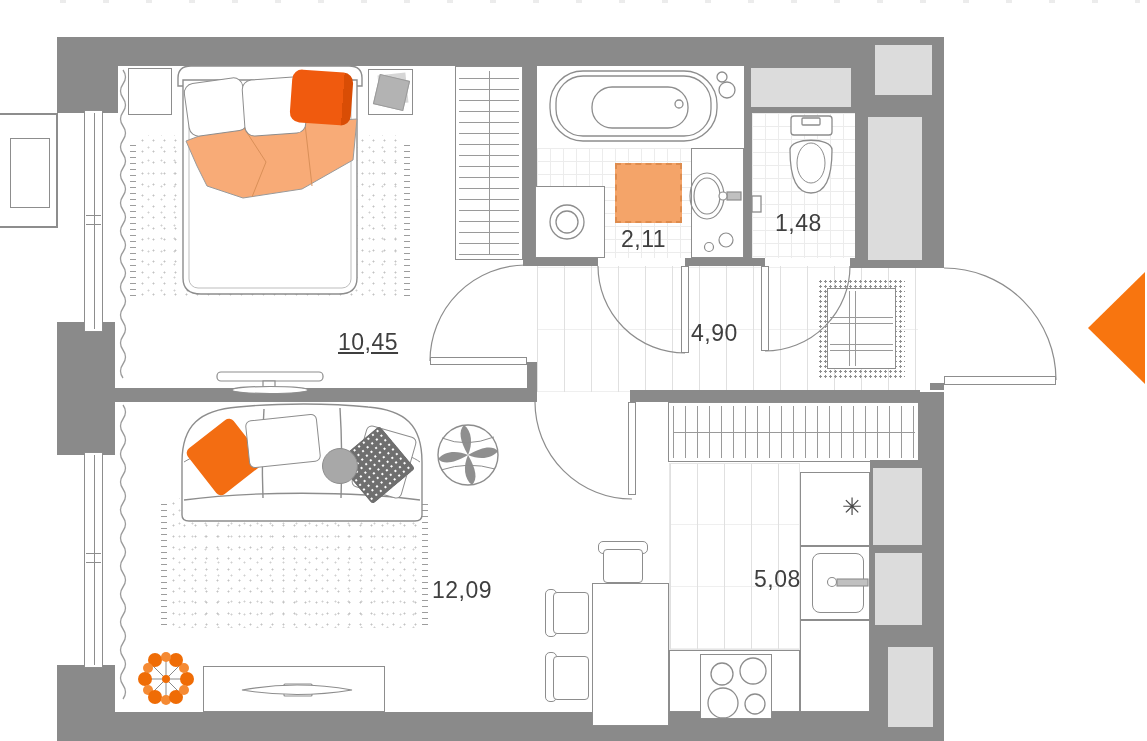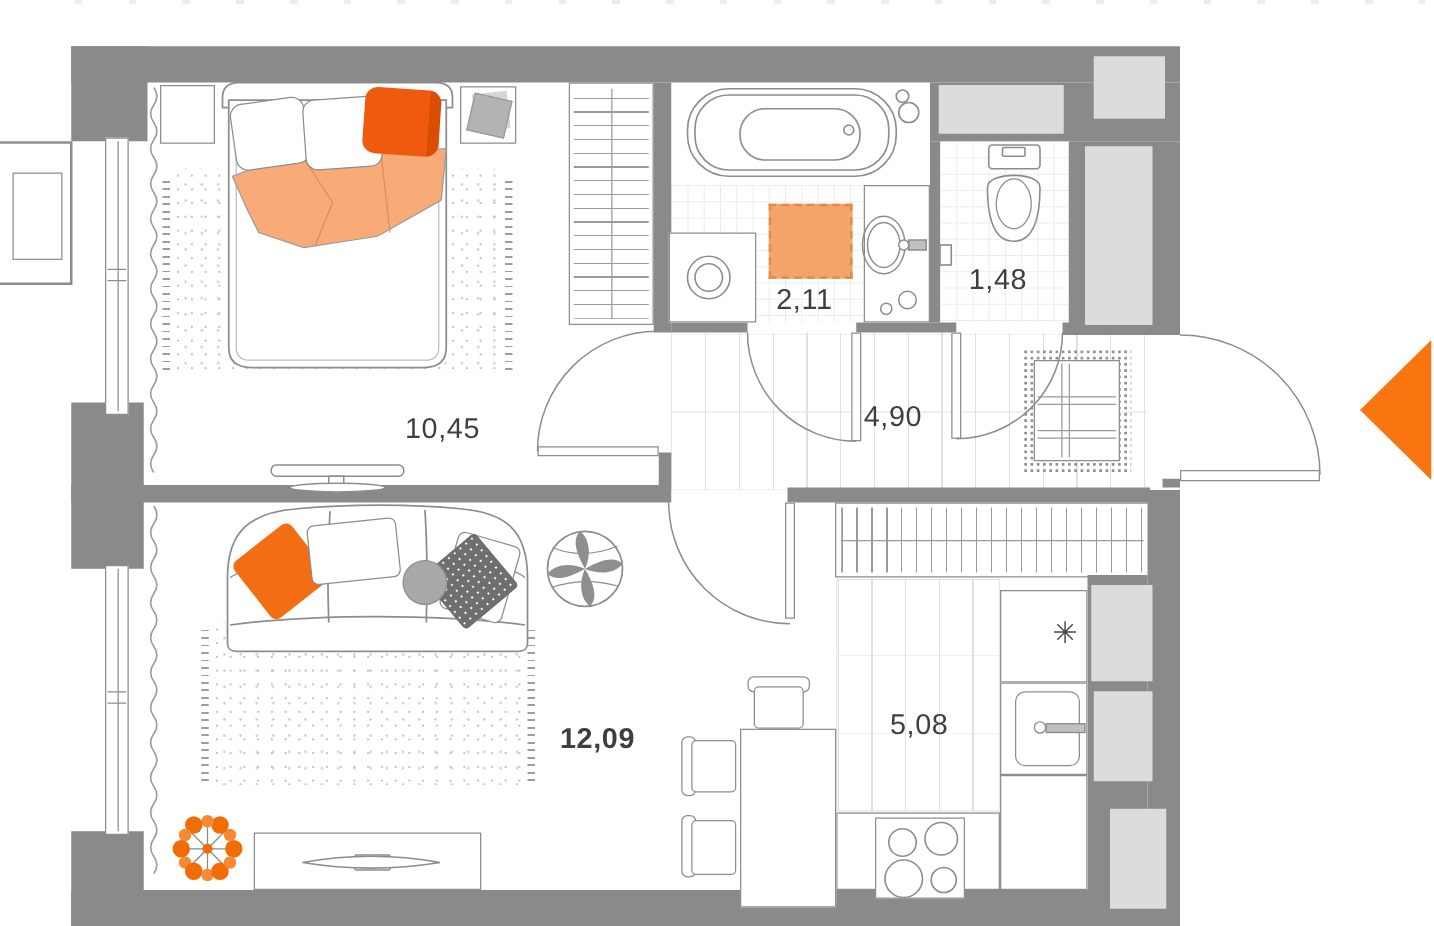--- a/index.html
+++ b/index.html
@@ -274,24 +274,24 @@
   <div class="pillow" style="left:243px;top:78px;width:62px;height:57px;transform:rotate(-4deg);"></div>
   <div class="pillow" style="left:291px;top:71px;width:61px;height:53px;transform:rotate(4deg);border:none;
               background:linear-gradient(90deg,#f05a0e 0 85%,#d94d05 85%);"></div>
   <div class="pillow" style="left:196px;top:428px;width:58px;height:58px;transform:rotate(-38deg);border:none;background:#f36d12;border-radius:6px;"></div>
   <div class="pillow" style="left:247px;top:417px;width:72px;height:48px;transform:rotate(-6deg);border-radius:6px;"></div>
   <div class="pillow" style="left:358px;top:430px;width:52px;height:64px;transform:rotate(16deg);border-radius:6px;"></div>
   <div class="pillow" style="left:348px;top:437px;width:56px;height:56px;transform:rotate(-40deg);border:none;border-radius:4px;
               background-color:#6f6f6f;background-image:radial-gradient(#fff .8px,transparent 1.2px);background-size:6px 6px;"></div>
   <div class="abs" style="left:322px;top:448px;width:34px;height:34px;border-radius:50%;background:#a8a8a8;border:1px solid #8d8d8d;"></div>
 
-  <div class="label" style="left:324px;top:329px;">10,45</div>
+  <div class="label" style="left:338px;top:329px;text-decoration:underline;">10,45</div>
   <div class="label" style="left:621px;top:226px;">2,11</div>
   <div class="label" style="left:775px;top:210px;">1,48</div>
   <div class="label" style="left:691px;top:320px;text-align:center;">4,90</div>
-  <div class="label" style="left:448px;top:577px;font-weight:bold;">12,09</div>
-  <div class="label" style="left:712px;top:566px;">5,08</div>
+  <div class="label" style="left:432px;top:577px;">12,09</div>
+  <div class="label" style="left:754px;top:566px;">5,08</div>
 
   <span class="abs" style="left:842px;top:495px;font-size:24px;color:#4a4a4a;line-height:1;">✳</span>
 
   <div class="arrow-left" style="left:1088px;top:272px;"></div>
 
 </div>
 
 </body></html>

